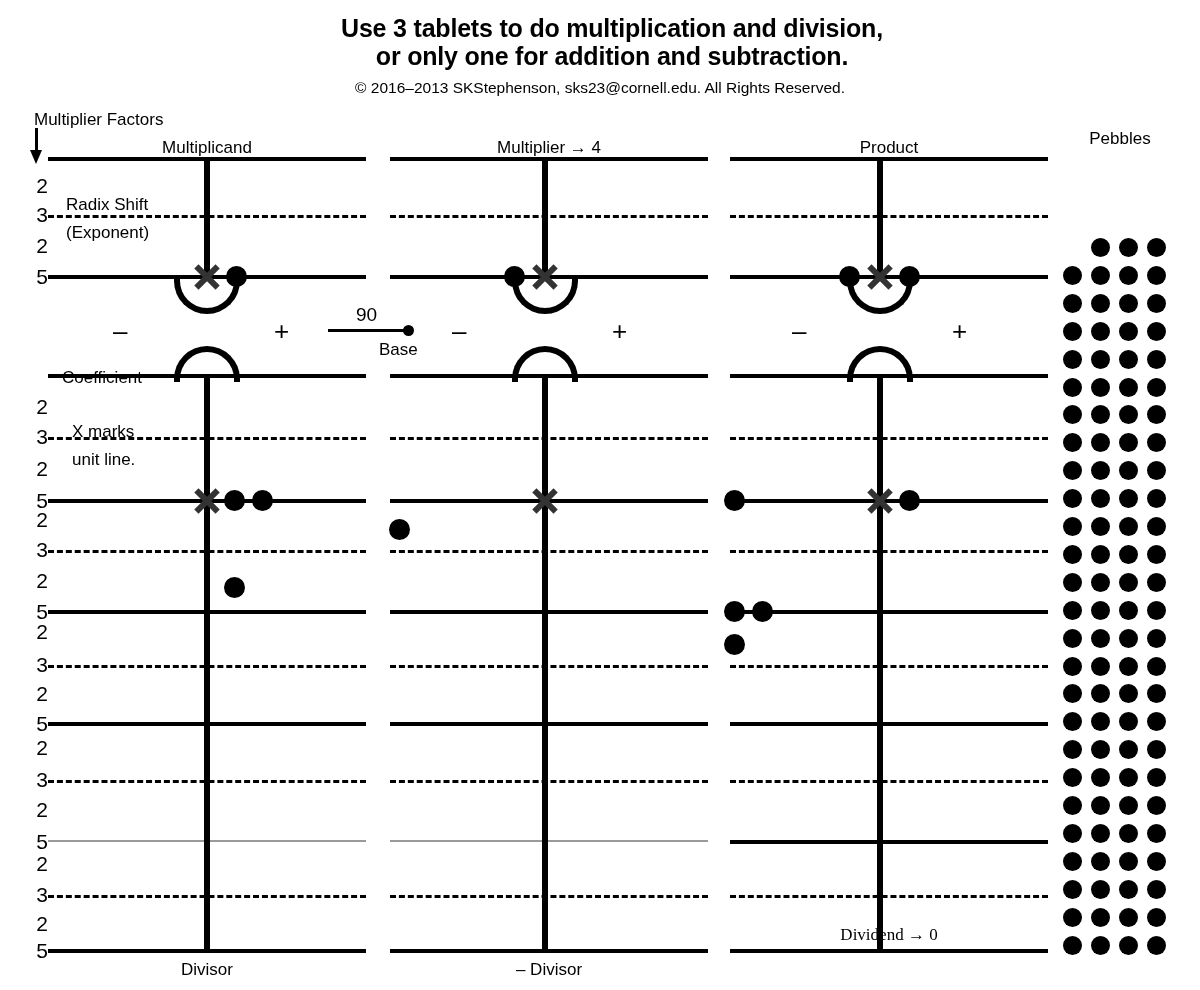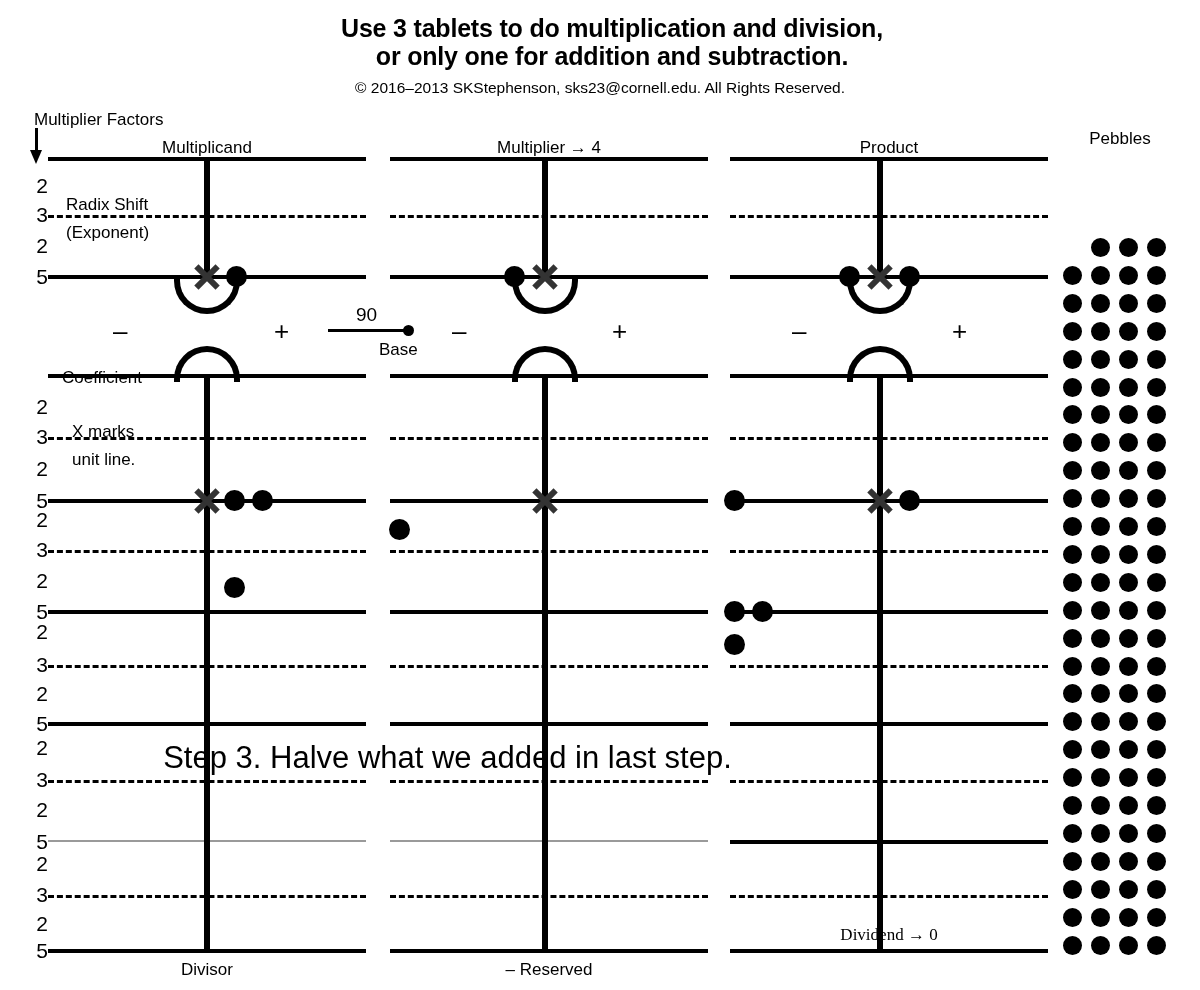--- a/index.html
+++ b/index.html
@@ -171,21 +171,21 @@
     <div class="pebble" style="left:724px;top:601px;"></div>
     <div class="pebble" style="left:752px;top:601px;"></div>
     <div class="pebble" style="left:724px;top:634px;"></div>
   </div>
 
 <div class="tlabel" style="left:48px;top:139px;width:318px;">Multiplicand</div>
 <div class="tlabel" style="left:390px;top:139px;width:318px;">Multiplier → 4</div>
 <div class="tlabel" style="left:730px;top:139px;width:318px;">Product</div>
 
 <div class="tlabel" style="left:48px;top:961px;width:318px;">Divisor</div>
-<div class="tlabel" style="left:390px;top:961px;width:318px;">– Reserved</div>
+<div class="tlabel" style="left:390px;top:961px;width:318px;">– Divisor</div>
 <div class="tlabel" style="left:730px;top:926px;width:318px;font-family:Liberation Serif, serif;">Dividend → 0</div>
 
 <div class="note" style="left:66px;top:195px;">Radix Shift</div>
 <div class="note" style="left:66px;top:223px;">(Exponent)</div>
 <div class="note" style="left:62px;top:360px;margin-top:8px;">Coefficient</div>
 <div class="note" style="left:72px;top:422px;text-align:right;">X marks</div>
 <div class="note" style="left:72px;top:450px;">unit line.</div>
 
 <div class="sign" style="left:113px;top:318px;">–</div>
 <div class="sign" style="left:274px;top:318px;">+</div>
@@ -302,14 +302,13 @@
     <div class="pebble sm" style="left: 1091px; top: 908px;"></div>
     <div class="pebble sm" style="left: 1119px; top: 908px;"></div>
     <div class="pebble sm" style="left: 1147px; top: 908px;"></div>
     <div class="pebble sm" style="left: 1063px; top: 936px;"></div>
     <div class="pebble sm" style="left: 1091px; top: 936px;"></div>
     <div class="pebble sm" style="left: 1119px; top: 936px;"></div>
     <div class="pebble sm" style="left: 1147px; top: 936px;"></div>
   </div>
 
 <div id="step-text">
-  <span id="step-line1">Step 3. Halve what we added in last step.</span>
 </div>
 
 </body></html>

